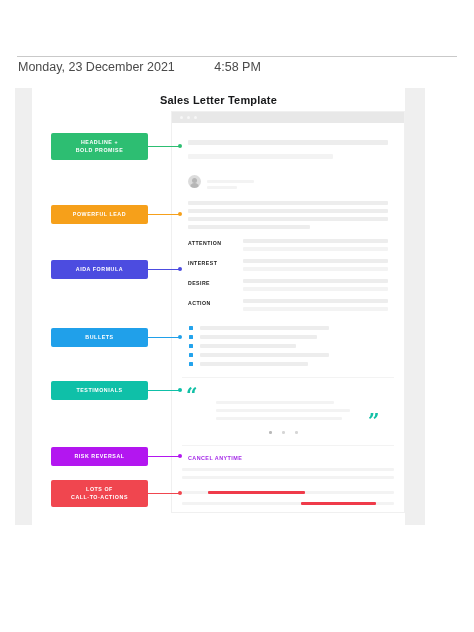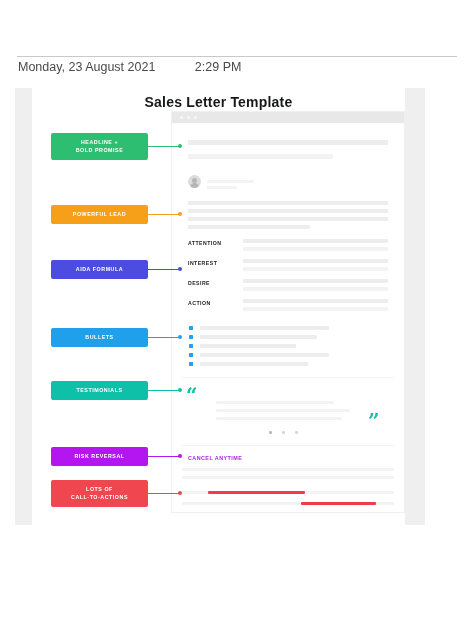--- a/index.html
+++ b/index.html
@@ -63,21 +63,21 @@
     left: 17px; top: 0;
     width: 373px; height: 437px;
     background: #ffffff;
   }
 
   .slide-heading {
     position: absolute;
     left: 0; top: 6px;
     width: 373px;
     text-align: center;
-    font-size: 14px;
+    font-size: 11px;
     font-weight: bold;
     color: #17181a;
     letter-spacing: 0.2px;
   }
 
   
   .browser {
     position: absolute;
     left: 140px; top: 24px;
     width: 232px; height: 400px;
@@ -196,22 +196,22 @@
     border-radius: 50%;
   }
 </style>
 </head>
 <body>
 
 <div class="page">
 
   <div class="title-rule"></div>
   <div class="meta-row">
-    <span class="meta-date">Monday, 23 August 2021</span>
-    <span class="meta-time">2:29 PM</span>
+    <span class="meta-date">Monday, 23 December 2021</span>
+    <span class="meta-time">4:58 PM</span>
   </div>
 
   <div class="slide">
     <div class="band-left"></div>
     <div class="band-right"></div>
 
     <div class="slide-canvas">
       <div class="slide-heading">Sales Letter Template</div>
 
       <div class="browser">

